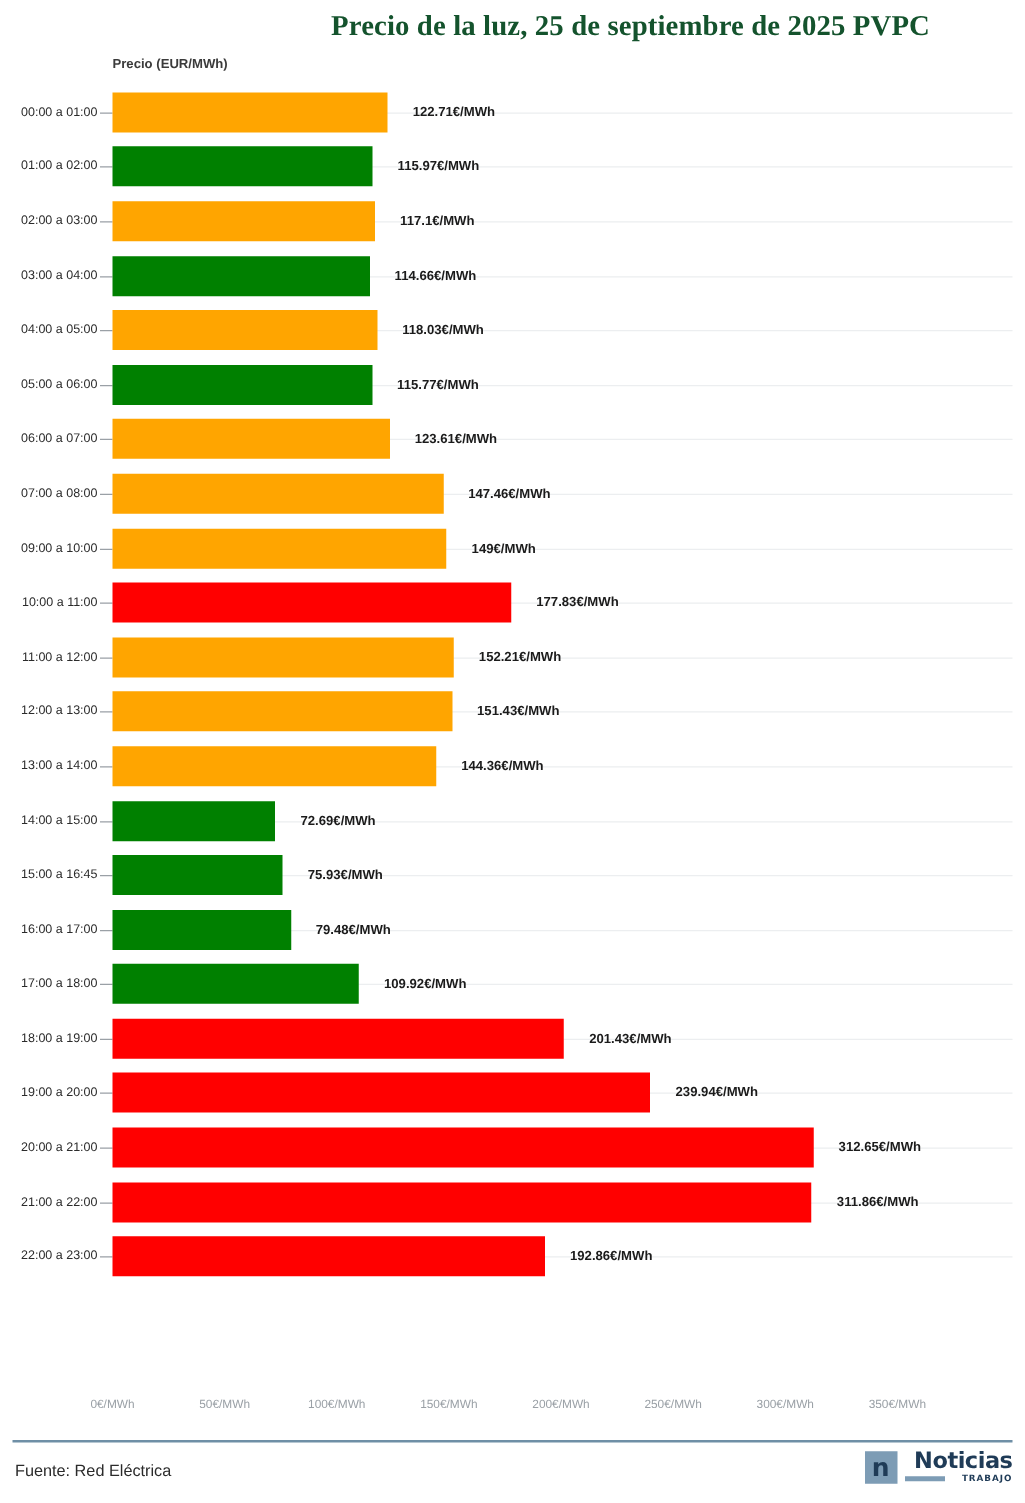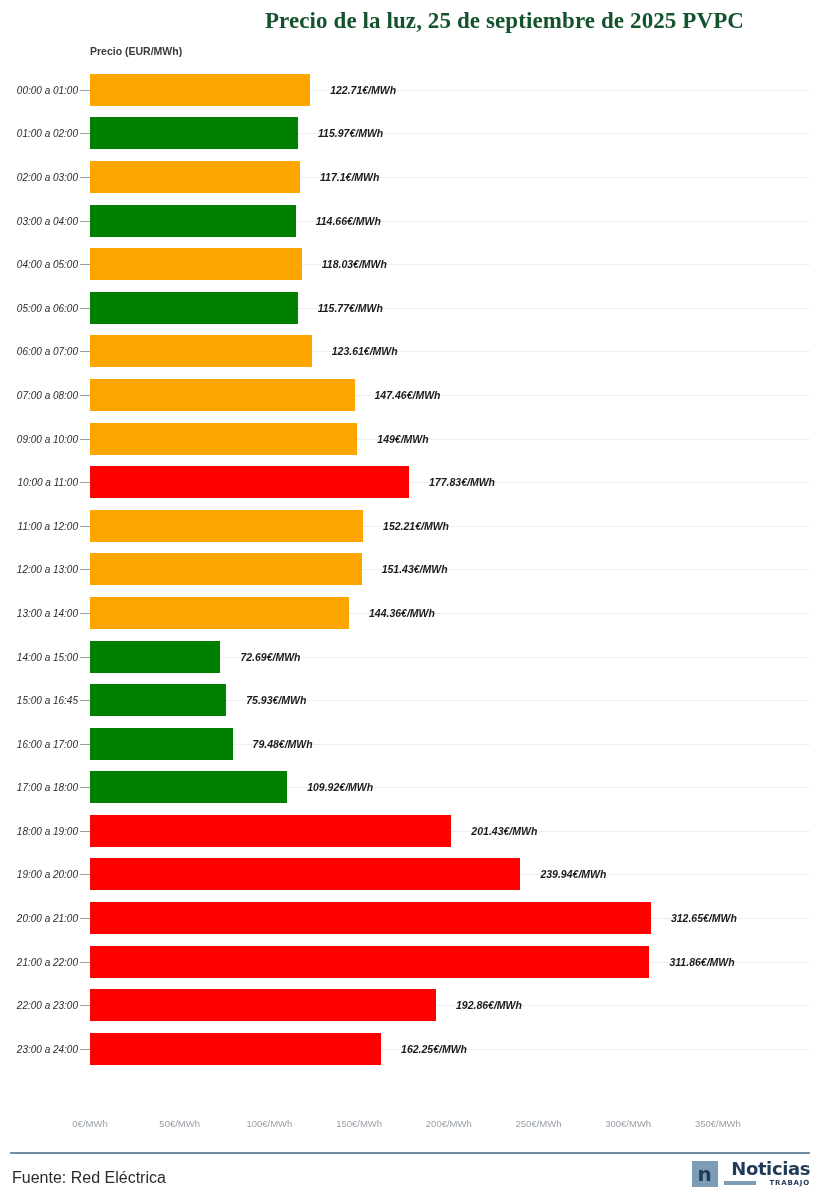--- a/index.html
+++ b/index.html
@@ -41,21 +41,20 @@
     color: #3b3b3b;
   }
 
   
   #plot {
     position: absolute;
     left: 0;
     top: 68px;
     width: 696px;
     height: 1048px;
-    font-style: italic;
   }
   .row {
     position: relative;
     height: 43.6px;
     width: 820px;
   }
   .row .gridline {
     position: absolute;
     left: 90px;
     right: 10px;
@@ -123,21 +122,21 @@
     left: 10px;
     top: 1152px;
     width: 800px;
     height: 2px;
     background: #6f8fa6;
   }
   .source {
     position: absolute;
     left: 12px;
     top: 1169px;
-    font-size: 16px;
+    font-size: 13px;
     color: #2b2b2b;
   }
 
   
   #logo {
     position: absolute;
     right: 10px;
     top: 1160px;
     display: flex;
     align-items: center;
@@ -346,27 +345,20 @@
         <div class="tick-stub"></div>
         <div class="bar" style="width: 559.477px; background: rgb(255, 0, 0);"></div>
         <div class="bar-value" style="left: 649.477px;">311.86€/MWh</div>
       </div>
       <div class="row">
         <div class="gridline"></div>
         <div class="cat-label">22:00 a 23:00</div>
         <div class="tick-stub"></div>
         <div class="bar" style="width: 345.991px; background: rgb(255, 0, 0);"></div>
         <div class="bar-value" style="left: 435.991px;">192.86€/MWh</div>
-      </div>
-      <div class="row">
-        <div class="gridline"></div>
-        <div class="cat-label">23:00 a 24:00</div>
-        <div class="tick-stub"></div>
-        <div class="bar" style="width: 291.077px; background: rgb(255, 0, 0);"></div>
-        <div class="bar-value" style="left: 381.077px;">162.25€/MWh</div>
       </div>
     </div>
 
   <div id="xaxis">
       <div class="xtick" style="left: 90px;">0€/MWh</div>
       <div class="xtick" style="left: 179.7px;">50€/MWh</div>
       <div class="xtick" style="left: 269.4px;">100€/MWh</div>
       <div class="xtick" style="left: 359.1px;">150€/MWh</div>
       <div class="xtick" style="left: 448.8px;">200€/MWh</div>
       <div class="xtick" style="left: 538.5px;">250€/MWh</div>

